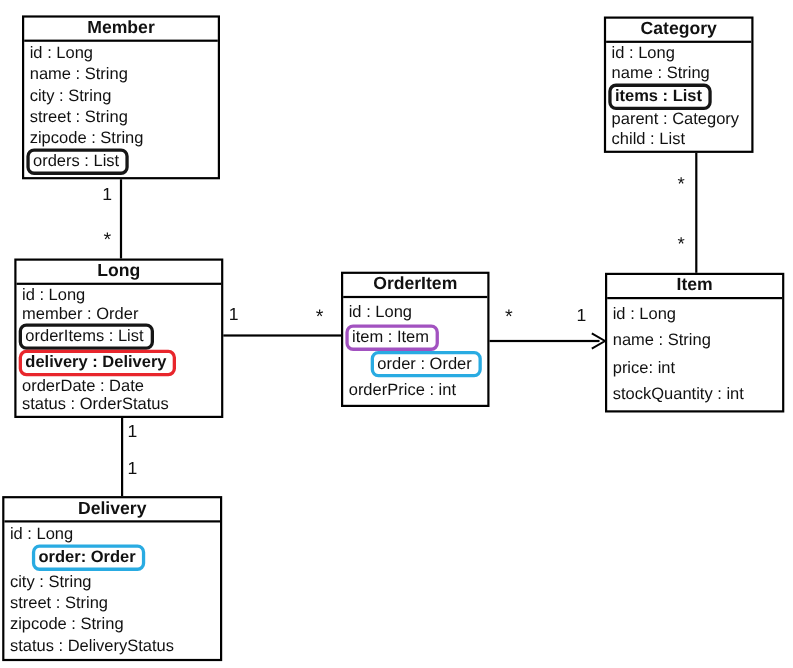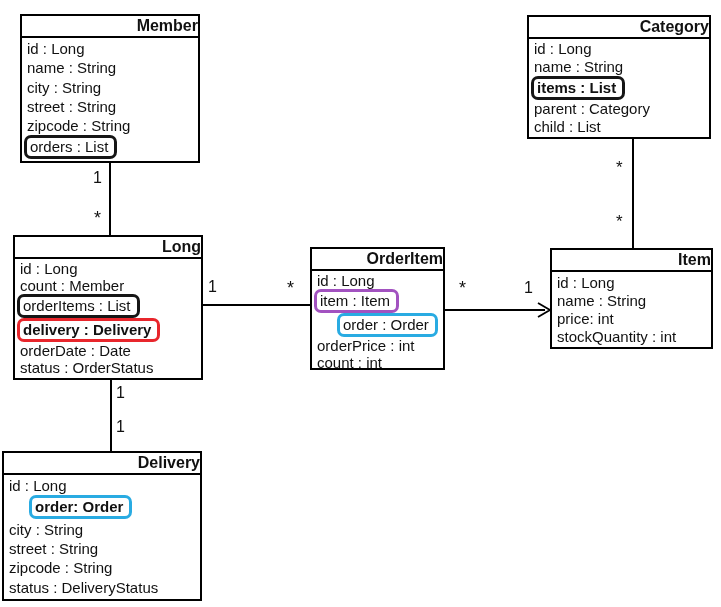--- a/index.html
+++ b/index.html
@@ -5,21 +5,21 @@
   html,body{margin:0;padding:0;background:#fff;}
   .canvas{
     position:relative;width:721px;height:607px;background:#fff;
     font-family:"Liberation Sans",sans-serif;overflow:hidden;
   }
   .cls{
     position:absolute;background:#fff;border:2px solid #000;
     box-sizing:border-box;display:flex;flex-direction:column;
   }
   .cls-title{
-    height:22px;line-height:20px;text-align:right;font-weight:bold;
+    height:22px;line-height:20px;text-align:center;font-weight:bold;
     font-size:16px;border-bottom:2px solid #000;box-sizing:border-box;
     color:#111;
   }
   .cls-attrs{
     flex:1;display:flex;flex-direction:column;justify-content:space-around;
     padding:1px 0 2px 0;
   }
   .attr{
     flex:1;display:flex;align-items:center;padding-left:5px;
     font-size:15px;color:#111;white-space:nowrap;overflow:visible;
@@ -63,21 +63,21 @@
         </div>
       <div class="attr">
           <span>zipcode : String</span>
         </div>
       <div class="attr">
           <span class="hl hl-black">orders : List</span>
         </div>
     </div>
   </div>
 
-  <div class="cls" style="left:527px;top:15px;width:184px;height:124px">
+  <div class="cls" style="left:549px;top:15px;width:136px;height:124px">
     <div class="cls-title">Category</div>
     <div class="cls-attrs">
       <div class="attr">
           <span>id : Long</span>
         </div>
       <div class="attr">
           <span>name : String</span>
         </div>
       <div class="attr">
           <span class="hl hl-black bold">items : List</span>
@@ -91,21 +91,21 @@
     </div>
   </div>
 
   <div class="cls" style="left:13px;top:235px;width:190px;height:145px">
     <div class="cls-title">Long</div>
     <div class="cls-attrs">
       <div class="attr">
           <span>id : Long</span>
         </div>
       <div class="attr">
-          <span>count : Member</span>
+          <span>member : Order</span>
         </div>
       <div class="attr">
           <span class="hl hl-black">orderItems : List</span>
         </div>
       <div class="attr">
           <span class="hl hl-red bold">delivery : Delivery</span>
         </div>
       <div class="attr">
           <span>orderDate : Date</span>
         </div>
@@ -123,27 +123,24 @@
         </div>
       <div class="attr">
           <span class="hl hl-purple">item : Item</span>
         </div>
       <div class="attr">
           <span class="hl hl-blue">order : Order</span>
         </div>
       <div class="attr">
           <span>orderPrice : int</span>
         </div>
-      <div class="attr">
-          <span>count : int</span>
-        </div>
-    </div>
-  </div>
-
-  <div class="cls" style="left:550px;top:248px;width:163px;height:101px">
+    </div>
+  </div>
+
+  <div class="cls" style="left:550px;top:248px;width:163px;height:127px">
     <div class="cls-title">Item</div>
     <div class="cls-attrs">
       <div class="attr">
           <span>id : Long</span>
         </div>
       <div class="attr">
           <span>name : String</span>
         </div>
       <div class="attr">
           <span>price: int</span>

